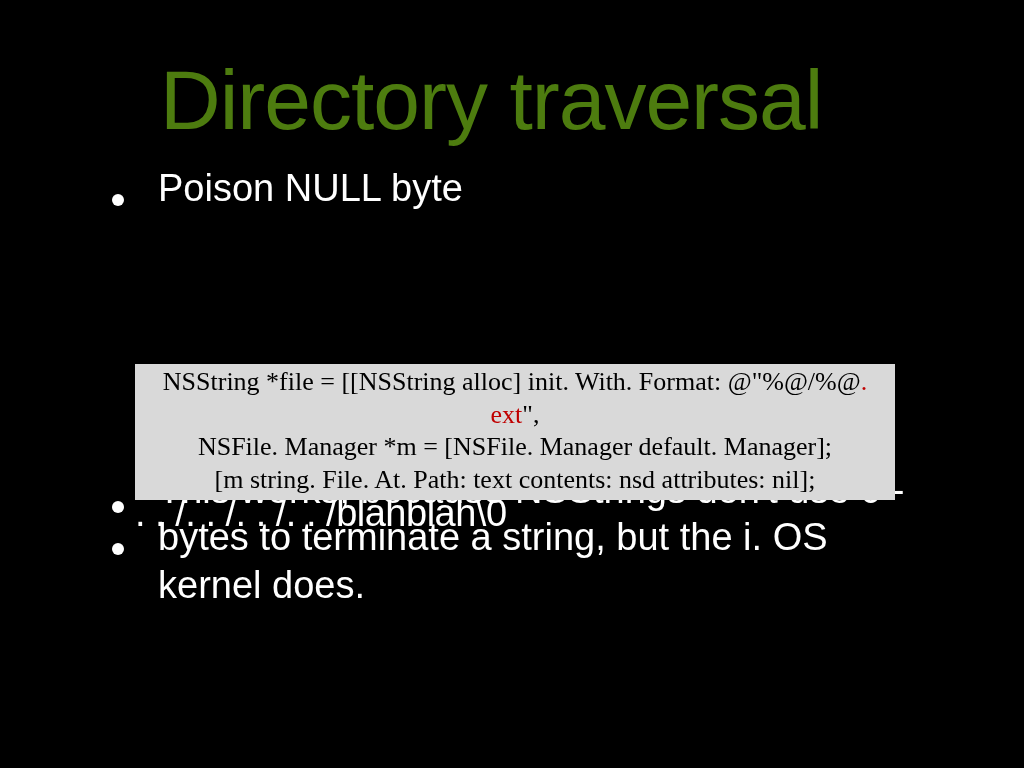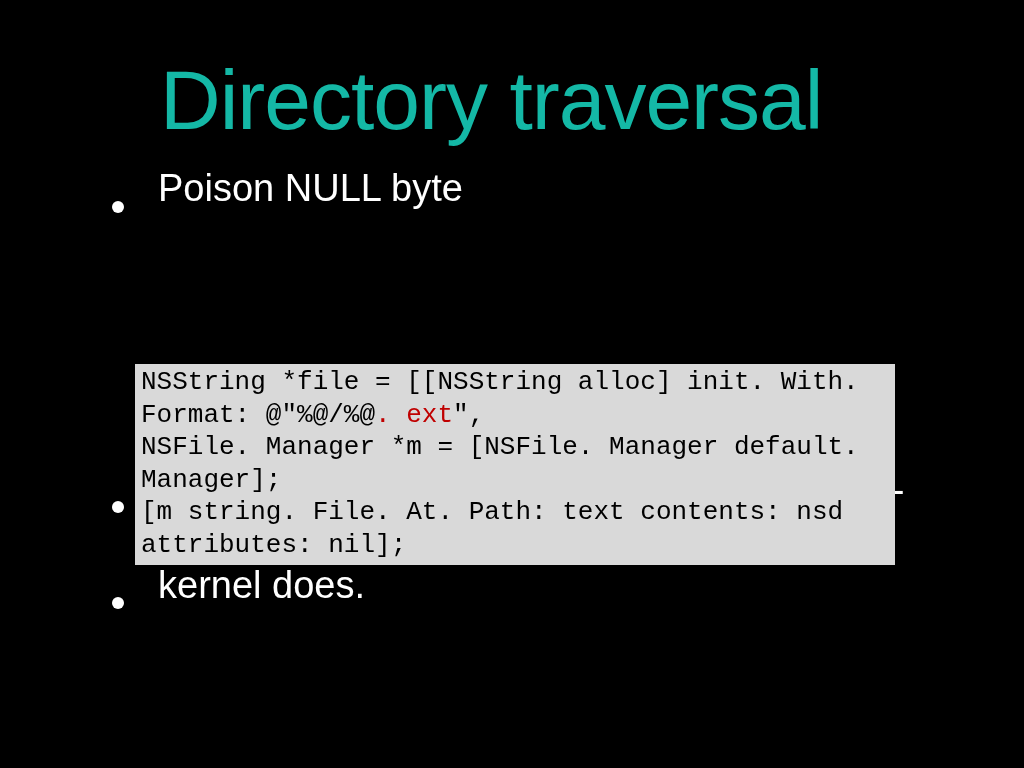--- a/index.html
+++ b/index.html
@@ -15,28 +15,28 @@
     height: 768px;
     position: relative;
     padding: 0 80px;
   }
   .title {
     font-size: 84px;
     font-weight: 400;
     letter-spacing: -1px;
     margin-top: 52px;
     margin-left: 80px;
-    color: #14b8a6;
+    color: #4d7c0f;
   }
   .bullets {
     margin-top: 16px;
   }
   .row {
     display: flex;
-    align-items: flex-end;
+    align-items: center;
     margin-bottom: 24px;
   }
   .dot {
     width: 12px;
     height: 12px;
     border-radius: 50%;
     background: #fff;
     margin-top: 22px;
     margin-left: 32px;
     margin-right: 34px;
@@ -48,25 +48,26 @@
     color: #fff;
     max-width: 770px;
   }
   .code-box {
     position: absolute;
     left: 135px;
     top: 312px;
     width: 760px;
     background: #d9d9d9;
     color: #000;
-    font-family: Liberation Mono, monospace;
+    font-family: Liberation Serif, serif;
     font-size: 26px;
     line-height: 1.25;
     padding: 2px 6px 4px 6px;
     z-index: 5;
+    text-align: center;
   }
   .code-red { color: #c00000; }
   .bg-text {
     position: absolute;
     left: 135px;
     top: 440px;
     font-size: 38px;
     color: #fff;
     z-index: 1;
     letter-spacing: -0.5px;

